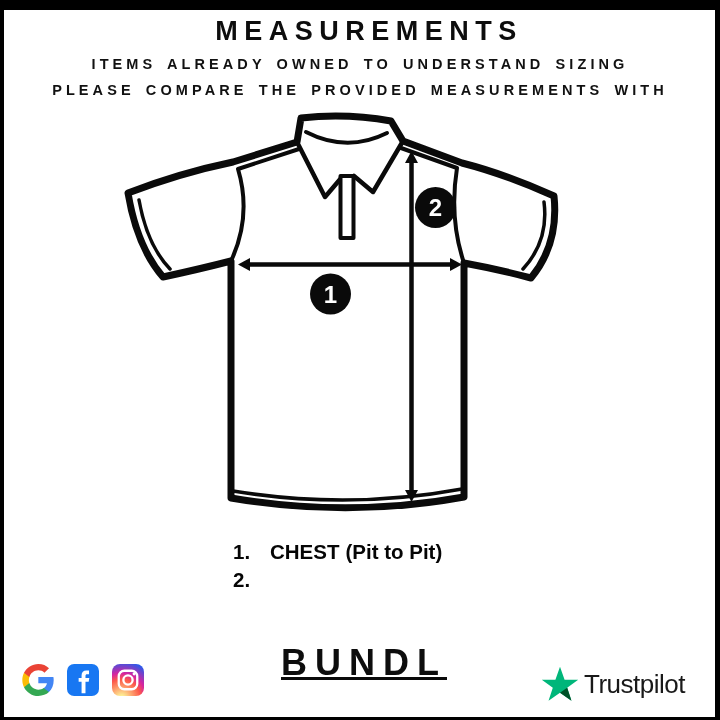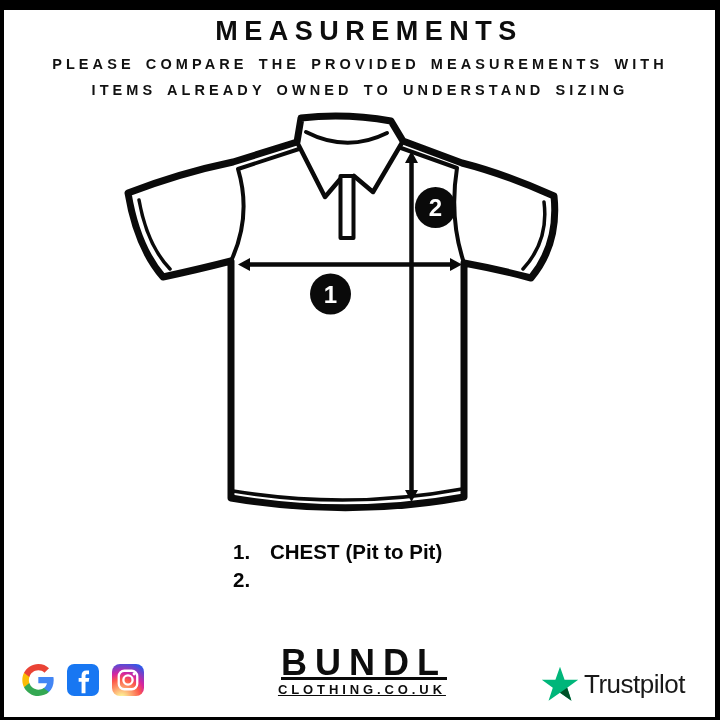--- a/index.html
+++ b/index.html
@@ -35,22 +35,22 @@
   .trustpilot { position:absolute; left:541px; top:664px; display:flex; align-items:center; gap:5px; }
   .trustpilot-label { font-size:26px; font-weight:400; letter-spacing:-0.5px; color:#191919; line-height:40px; }
 </style>
 </head>
 <body>
 
 <div class="frame">
 
   <div class="title">MEASUREMENTS</div>
   <div class="subtitle">
+    <div>ITEMS ALREADY OWNED TO UNDERSTAND SIZING</div>
     <div>PLEASE COMPARE THE PROVIDED MEASUREMENTS WITH</div>
-    <div>ITEMS ALREADY OWNED TO UNDERSTAND SIZING</div>
   </div>
 
   <svg class="shirt-svg" viewBox="0 0 720 720" aria-hidden="true">
     <g stroke="#0a0a0a" stroke-linejoin="round" stroke-linecap="round" fill="none">
 
       <path fill="#ffffff" stroke-width="7" d="
         M 297 142
         L 233 162
         Q 180 173 128 193
         Q 137 247 163 277
@@ -132,21 +132,20 @@
       </defs>
       <rect width="36" height="36" rx="9" fill="url(#iggrad)"></rect>
       <rect x="7.6" y="7.6" width="20.8" height="20.8" rx="6.3" fill="none" stroke="#ffffff" stroke-width="2.6"></rect>
       <circle cx="18" cy="18" r="5.2" fill="none" stroke="#ffffff" stroke-width="2.6"></circle>
       <circle cx="24.9" cy="11.1" r="1.7" fill="#ffffff"></circle>
     </svg>
   </div>
 
   <div class="brand">
     <div class="brand-word">BUNDL</div>
-    <div class="brand-tag">CLOTHING.CO.UK</div>
   </div>
 
   <div class="trustpilot">
     <svg width="38" height="36" viewBox="0 0 40 38">
       <polygon fill="#00B67A" points="20,0.8 24.86,14.4 39.2,14.4 27.6,22.9 32.1,36.6 20,28.2 7.9,36.6 12.4,22.9 0.8,14.4 15.14,14.4"></polygon>
       <polygon fill="#005128" points="20,28.2 27.6,22.9 32.1,36.6"></polygon>
     </svg>
     <span class="trustpilot-label">Trustpilot</span>
   </div>
 

